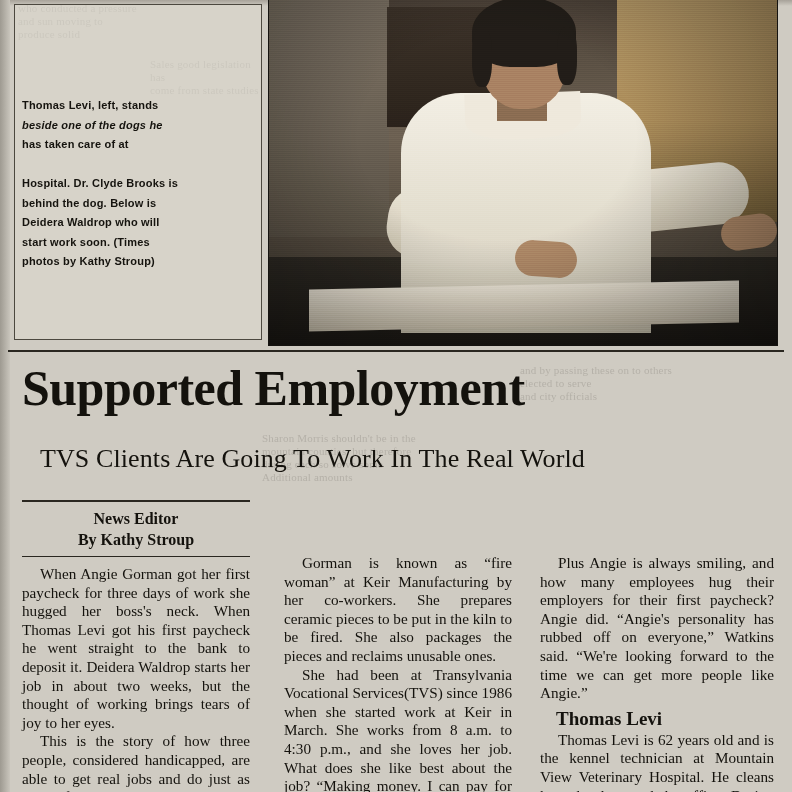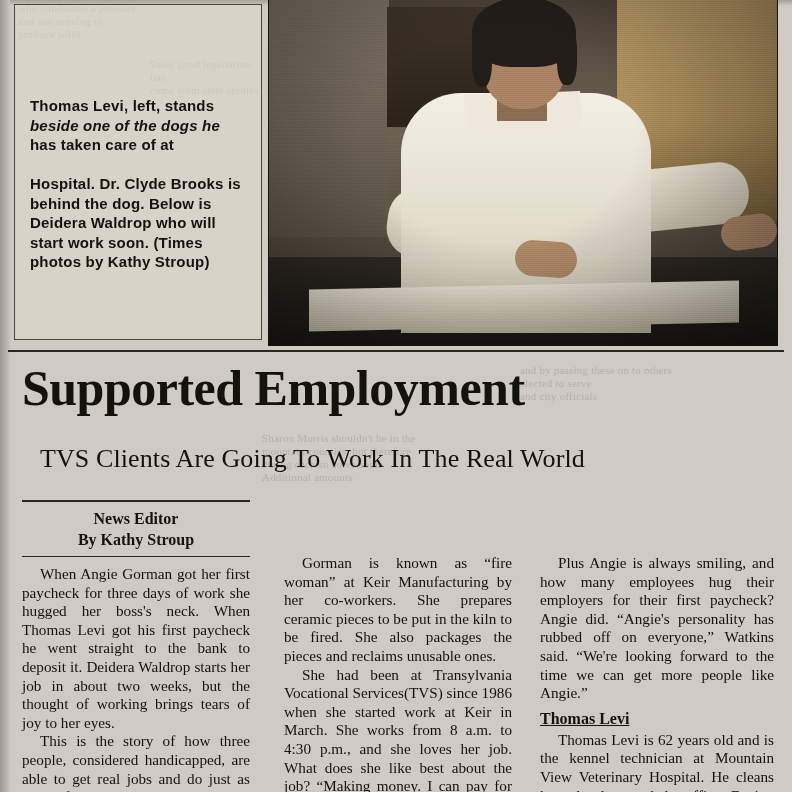--- a/index.html
+++ b/index.html
@@ -176,26 +176,26 @@
     left: 14px;
     top: 4px;
     width: 248px;
     height: 336px;
     border: 1px solid #4c483f;
     background: rgba(222, 218, 208, 0.55);
     box-sizing: border-box;
   }
   .caption {
     position: absolute;
-    left: 30px;
+    left: 22px;
     top: 96px;
     width: 226px;
     font-family: "Liberation Sans", sans-serif;
     font-weight: bold;
-    font-size: 15px;
+    font-size: 11px;
     line-height: 19.5px;
     letter-spacing: 0.2px;
     color: #15130e;
   }
   .caption .ital { font-style: italic; }
 
   
   .rule-top {
     position: absolute;
     left: 8px;
@@ -268,24 +268,23 @@
     background: #2a2720;
     margin: 6px 0 8px 0;
   }
   p.body {
     margin: 0 0 0 0;
     text-indent: 18px;
   }
   .subhead-inline {
     font-family: "Liberation Serif", serif;
     font-weight: bold;
-    font-size: 16px;
+    font-size: 19px;
     line-height: 20px;
-    margin: 6px 0 2px 0;
-    text-decoration: underline;
+    margin: 6px 0 2px 16px;
   }
 
   .col2-top-space { height: 54px; }
 
   
   .edge-left {
     position: absolute;
     left: 0; top: 0; width: 10px; height: 792px;
     background: linear-gradient(90deg, #9e9a91 0%, #c9c5bc 100%);
   }

